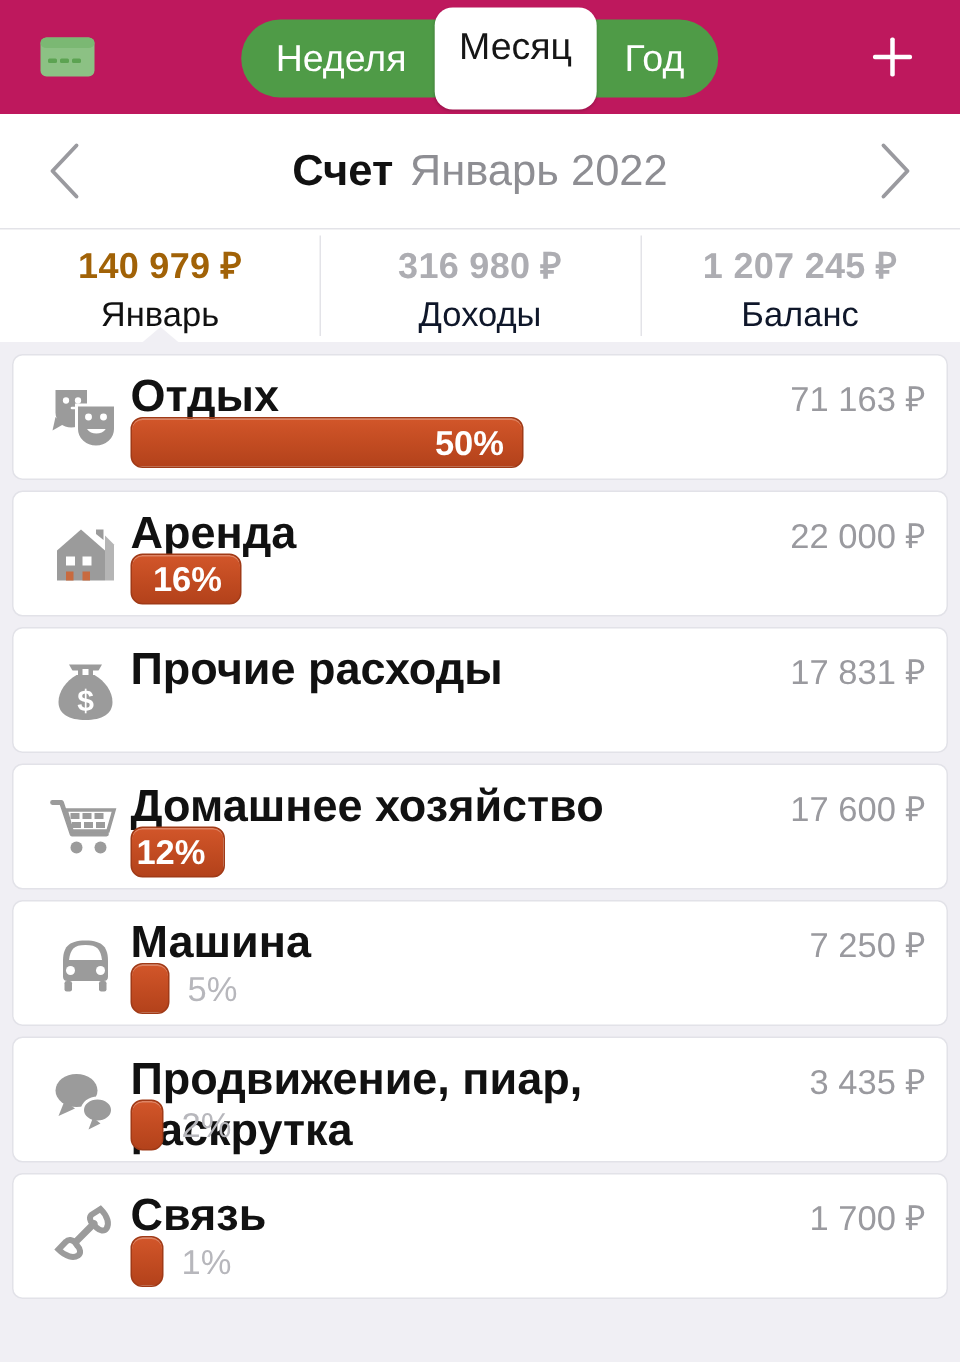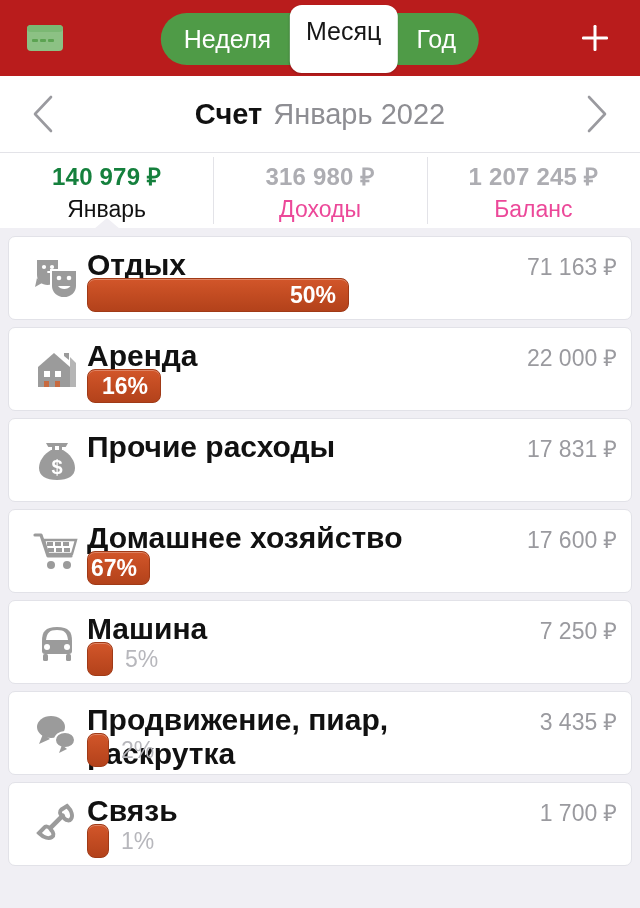--- a/index.html
+++ b/index.html
@@ -8,21 +8,21 @@
     background: #f0eff4;
     font-family: "Liberation Sans", sans-serif;
     -webkit-font-smoothing: antialiased;
     overflow: hidden;
   }
 
   
   .topbar {
     position: relative;
     height: 76px;
-    background: #b91c1c;
+    background: #be185d;
     display: flex;
     align-items: center;
     justify-content: space-between;
     padding: 0 22px;
   }
   .card-icon { width: 46px; height: 40px; display:flex; align-items:center; justify-content:center; }
   .plus-btn  { width: 46px; height: 46px; display:flex; align-items:center; justify-content:center; }
 
   .segmented {
     position: absolute;
@@ -88,22 +88,22 @@
     display: flex; flex-direction: column;
     align-items: center; justify-content: center;
     position: relative;
   }
   .sum-col + .sum-col::before {
     content: "";
     position: absolute; left: 0; top: 4px; bottom: 4px;
     width: 1px; background: #e3e3e8;
   }
   .sum-val { font-size: 24px; font-weight: bold; color: #adadb2; letter-spacing: .2px; }
-  .sum-lab { font-size: 23px; color: #ec4899; margin-top: 4px; }
-  .sum-col.active .sum-val { color: #15803d; }
+  .sum-lab { font-size: 23px; color: #0f172a; margin-top: 4px; }
+  .sum-col.active .sum-val { color: #a16207; }
   .sum-col.active .sum-lab { color: #111111; }
   .pointer {
     position: absolute;
     bottom: -1px; left: 50%;
     transform: translateX(-50%);
     width: 0; height: 0;
     border-left: 13px solid transparent;
     border-right: 13px solid transparent;
     border-bottom: 11px solid #f0eff4;
   }
@@ -299,21 +299,21 @@
           <circle cx="34" cy="36" r="4" fill="#9b9b9b"></circle>
     </svg>
       </div>
     <div class="row-body">
       <div class="row-head">
         <span class="cat-name">Домашнее хозяйство</span>
         <span class="cat-amt">17 600 ₽</span>
       </div>
       <div class="bar-line">
         <div class="bar" style="width:63px">
-          <span class="pct-in">67%</span>
+          <span class="pct-in">12%</span>
         </div>
 
       </div>
     </div>
     </div>
     <div class="row">
     <div class="row-icon">
         <svg width="48" height="42" viewBox="0 0 48 42">
       <path d="M9 20c0-9 3-14 15-14s15 5 15 14v10c0 2-1 3-3 3H12c-2 0-3-1-3-3z" fill="#9b9b9b"></path>
       <path d="M13 19c1-7 3-10 11-10s10 3 11 10z" fill="#fff"></path>

